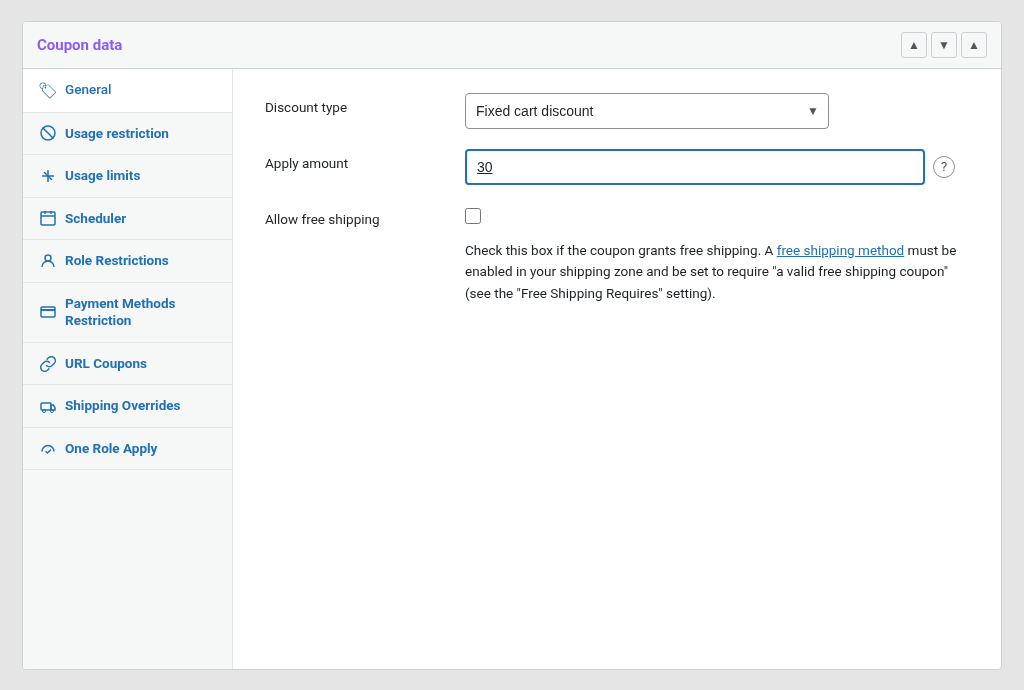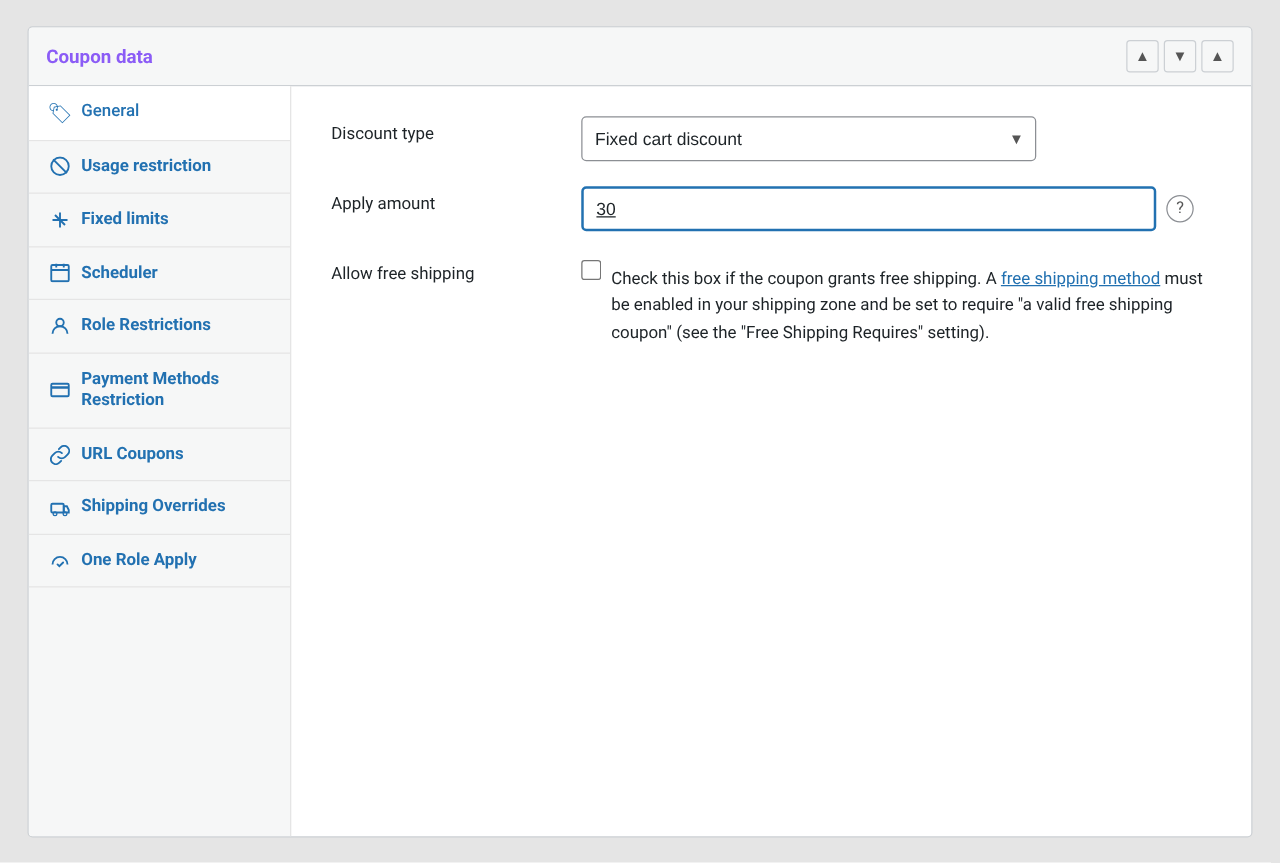--- a/index.html
+++ b/index.html
@@ -220,21 +220,21 @@
       </div>
 
       <div class="sidebar-item">
         <span class="icon">
           <svg width="16" height="16" viewBox="0 0 16 16" fill="none">
             <line x1="2" y1="8" x2="14" y2="8" stroke="#2271b1" stroke-width="1.5"></line>
             <line x1="8" y1="2" x2="8" y2="14" stroke="#2271b1" stroke-width="1.5"></line>
             <line x1="4" y1="4" x2="12" y2="12" stroke="#2271b1" stroke-width="1.5"></line>
           </svg>
         </span>
-        <span class="label">Fixed limits</span>
+        <span class="label">Usage limits</span>
       </div>
 
 
       <div class="sidebar-item">
         <span class="icon">
           <svg width="16" height="16" viewBox="0 0 16 16" fill="none">
             <rect x="1" y="2" width="14" height="13" rx="1" stroke="#2271b1" stroke-width="1.5"></rect>
             <line x1="5" y1="1" x2="5" y2="4" stroke="#2271b1" stroke-width="1.5"></line>
             <line x1="11" y1="1" x2="11" y2="4" stroke="#2271b1" stroke-width="1.5"></line>
             <line x1="1" y1="6" x2="15" y2="6" stroke="#2271b1" stroke-width="1.5"></line>
@@ -316,21 +316,21 @@
       <div class="form-row">
         <div class="form-label">Apply amount</div>
         <div class="form-field">
           <input type="text" class="text-input" value="30" style="">
           <div class="help-icon">?</div>
         </div>
       </div>
 
       <div class="form-row">
         <div class="form-label">Allow free shipping</div>
-        <div class="form-field" style="flex-direction: row; align-items: flex-start;">
+        <div class="form-field" style="flex-direction: column; align-items: flex-start;">
           <div class="checkbox-row">
             <input type="checkbox" style="">
           </div>
           <div class="checkbox-description">
             <span>Check this box if the coupon grants free shipping. A </span><a href="#">free shipping method</a><span> must be enabled in your shipping zone and be set to require "a valid free shipping coupon" (see the "Free Shipping Requires" setting).</span>
           </div>
         </div>
       </div>
 
     </div>

